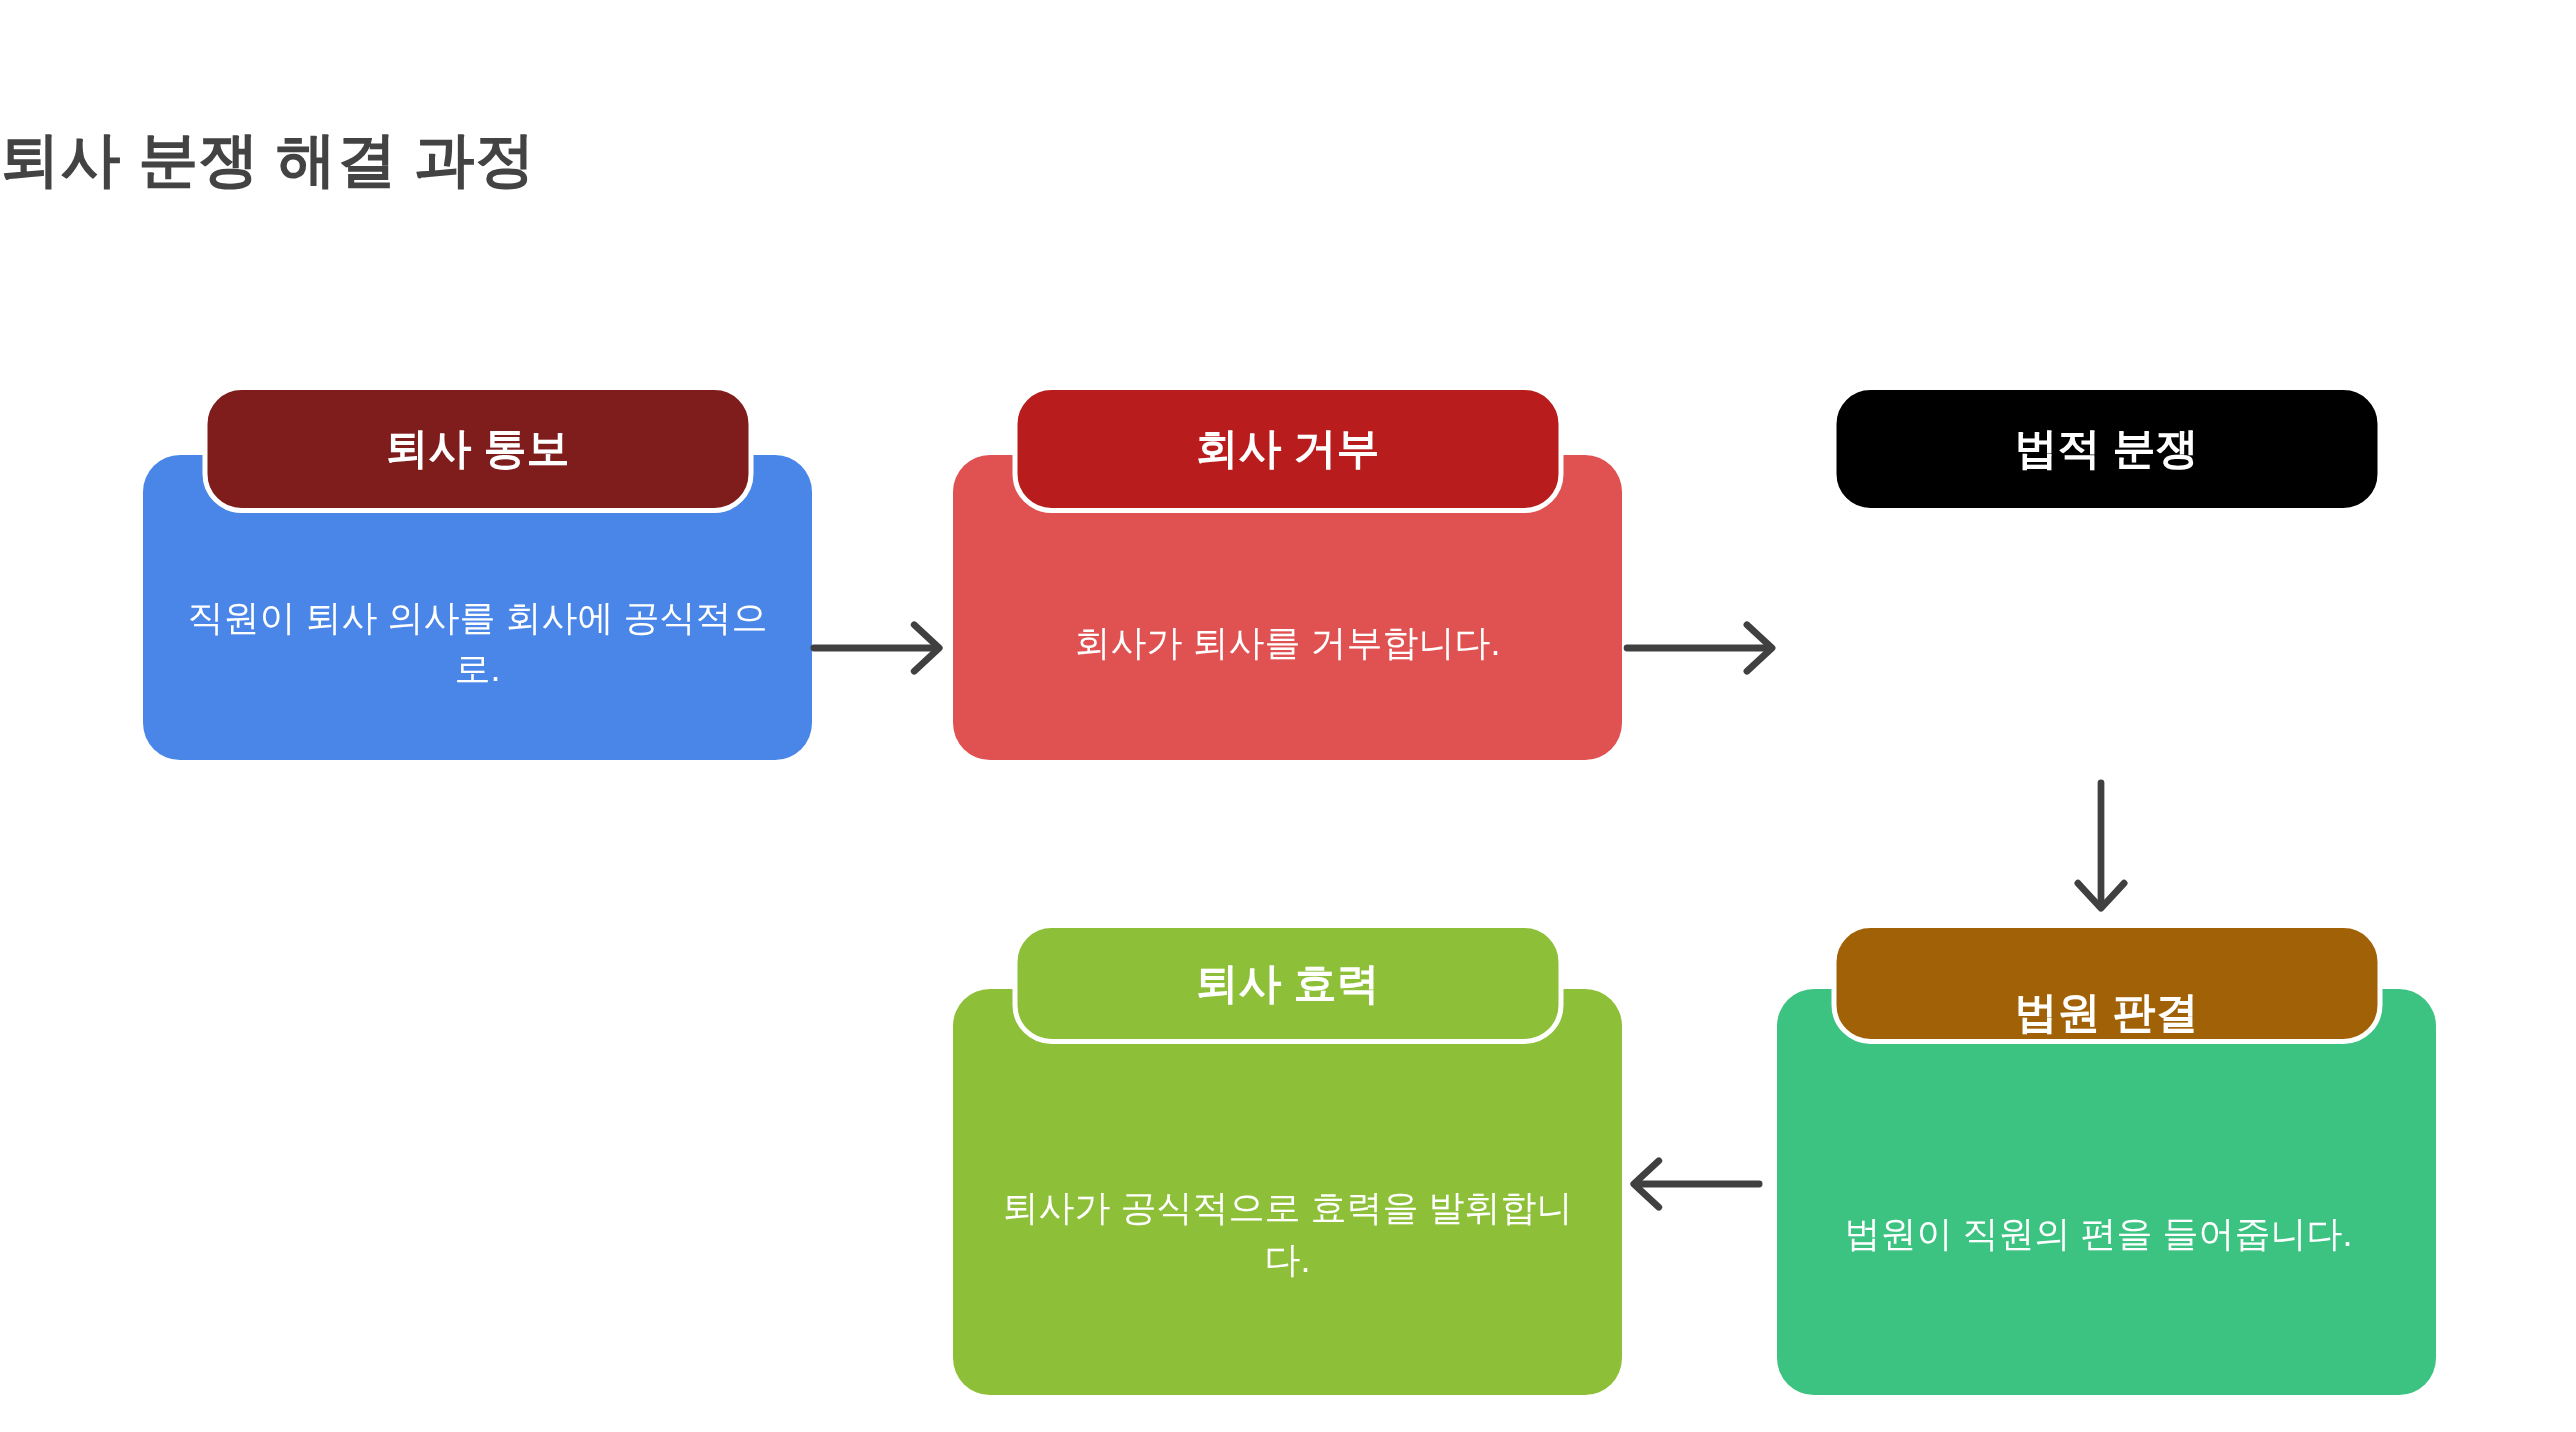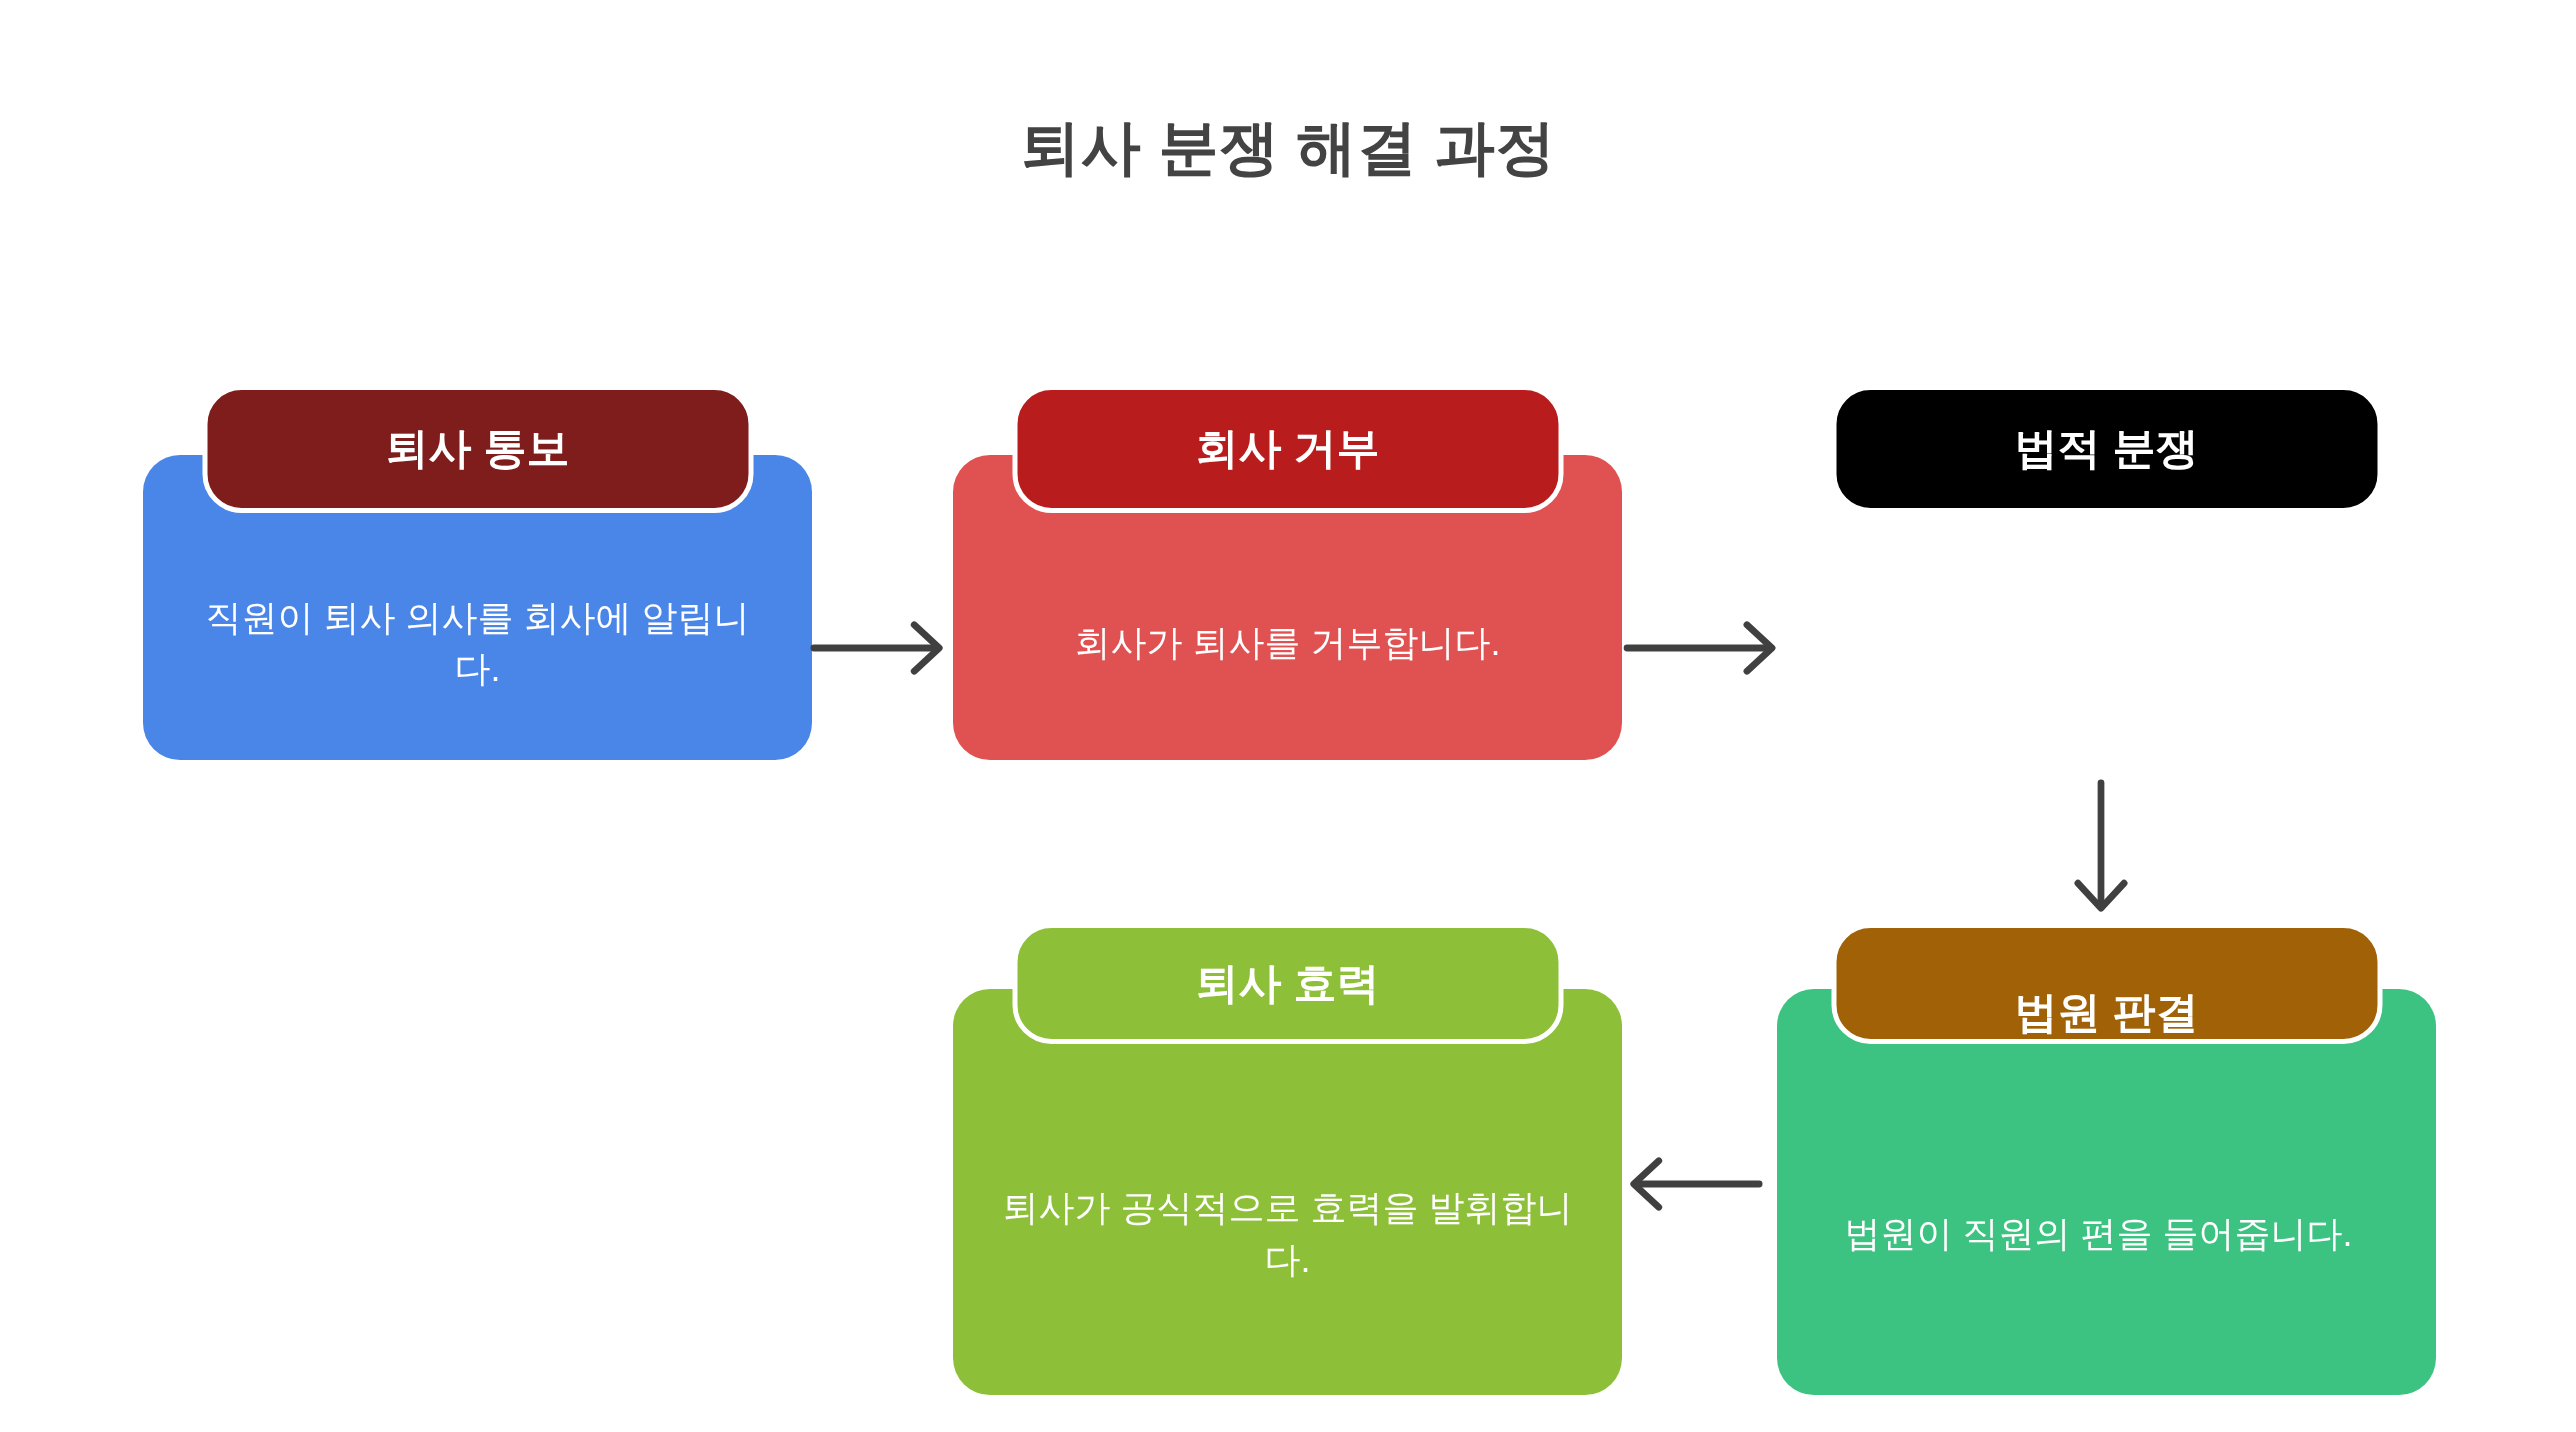--- a/index.html
+++ b/index.html
@@ -15,23 +15,23 @@
     width: 2576px;
     height: 1432px;
     background: #ffffff;
     overflow: hidden;
   }
 
   
   .diagram-title {
     position: absolute;
     left: 0;
-    top: 112px;
+    top: 124px;
     width: 2576px;
-    text-align: center;
+    text-align: left;
     font-size: 60px;
     font-weight: bold;
     color: #434343;
     letter-spacing: 0.5px;
     line-height: 1.2;
   }
 
   
   .node {
     position: absolute;
@@ -108,21 +108,21 @@
 </style>
 </head>
 <body>
 
 <div id="canvas" style="background-color: rgb(255, 255, 255);">
 
   <div class="diagram-title" style="color: rgb(67, 67, 67);">퇴사 분쟁 해결 과정</div>
 
   <div class="node row1" id="node-1">
     <div class="node-body" style="background-color: rgb(74, 134, 232);">
-      <div class="node-body-text">직원이 퇴사 의사를 회사에 알립니다.</div>
+      <div class="node-body-text">직원이 퇴사 의사를 회사에 공식적으로.</div>
     </div>
     <div class="node-header" style="background-color: #7f1d1d;">
       <div class="node-header-text">퇴사 통보</div>
     </div>
   </div>
 
   <div class="node row1" id="node-2">
     <div class="node-body" style="background-color: rgb(224, 82, 82);">
       <div class="node-body-text">회사가 퇴사를 거부합니다.</div>
     </div>

